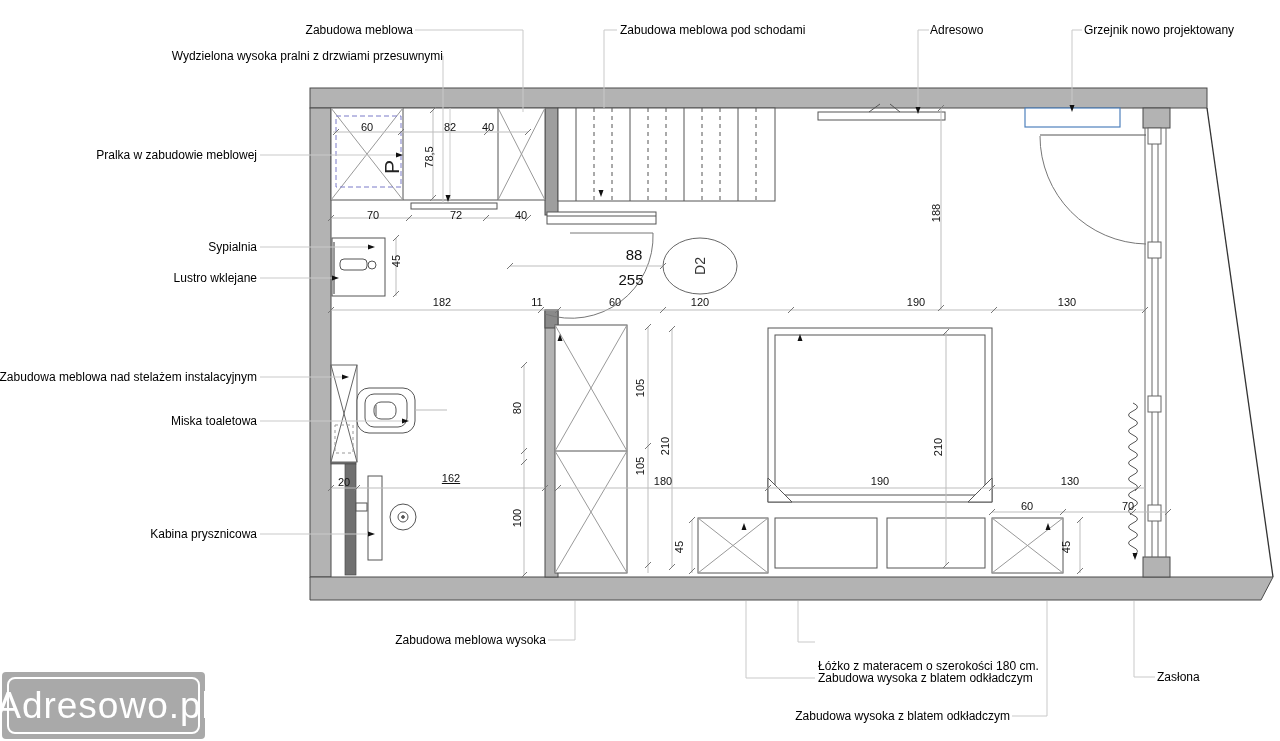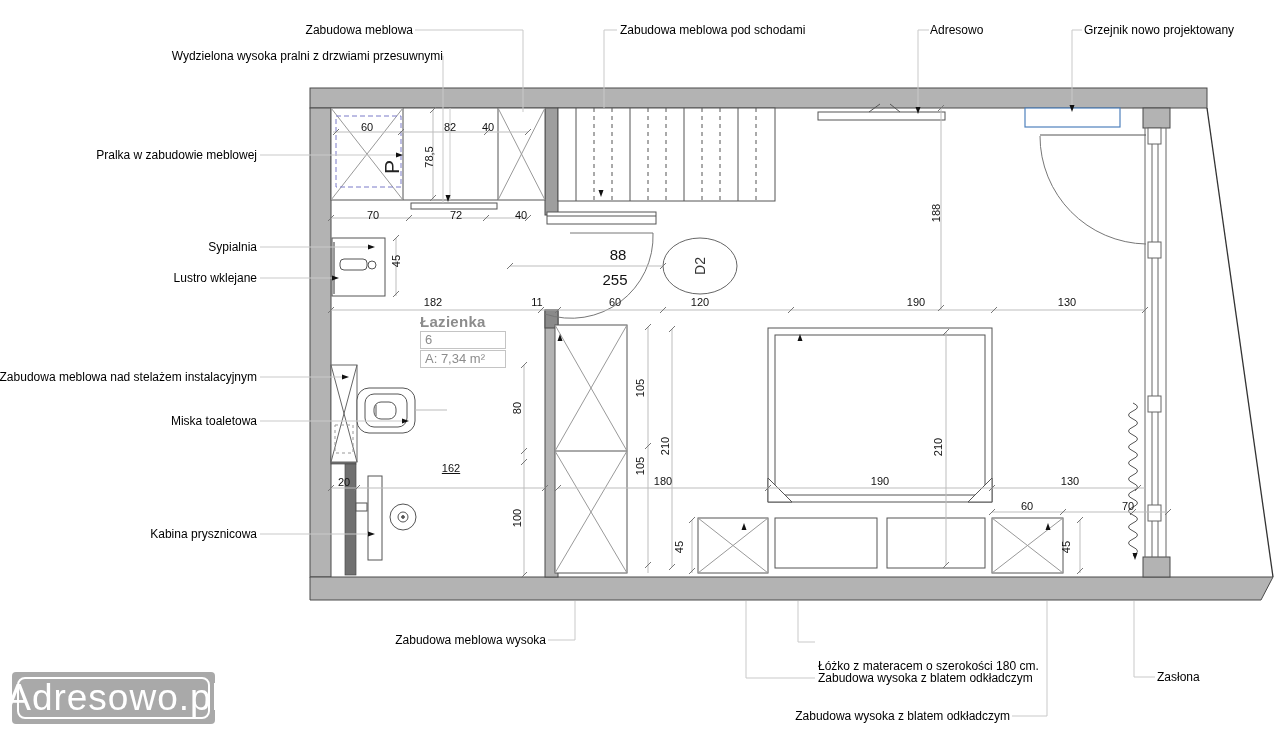--- a/index.html
+++ b/index.html
@@ -4,29 +4,29 @@
 <style>
   html,body{margin:0;padding:0;background:#fff;}
   #stage{position:relative;width:1280px;height:741px;overflow:hidden;
          font-family:"Liberation Sans",sans-serif;background:#fff;}
   #plan-svg{position:absolute;left:0;top:0;}
   #ann{position:absolute;left:0;top:0;width:1280px;height:741px;pointer-events:none;}
   .callout{position:absolute;font-size:12px;color:#000000;white-space:nowrap;}
   .callout.end{transform:translate(-100%,-50%);}
   .callout.start{transform:translate(0,-50%);}
   .dim{position:absolute;font-size:11px;color:#111;white-space:nowrap;}
-  .dim.lg{font-size:15px;}
+  .dim.lg{font-size:15px;margin-left:16px;}
   .room-tag{position:absolute;color:#8c8c8c;}
   .room-title{font-size:15px;font-weight:bold;letter-spacing:.3px;}
   .room-box{border:1px solid #c4c4c4;background:rgba(255,255,255,.85);
             font-size:13px;color:#8c8c8c;padding:0 4px;line-height:16px;margin-top:1px;}
   .tag-rot{position:absolute;transform:translate(-50%,-50%) rotate(-90deg);}
   #door-tag-text{font-size:14px;color:#333;}
   #washer-tag{font-size:21px;color:#222;}
-  #watermark{position:absolute;left:12px;top:672px;width:203px;height:52px;
+  #watermark{position:absolute;left:2px;top:672px;width:203px;height:67px;
              background:#a9a9a9;border-radius:4px;}
   #watermark .inner{position:absolute;left:5px;top:5px;right:5px;bottom:5px;
              border:2px solid #fff;border-radius:8px;display:flex;
              align-items:center;justify-content:center;}
   #watermark .wm-text{color:#fff;font-size:37px;letter-spacing:1px;}
 </style>
 </head>
 <body>
 
 <div id="stage">
@@ -263,51 +263,46 @@
       <div class="callout end" style="left: 1010px; top: 716px;">Zabudowa wysoka z blatem odkładczym</div>
       <div class="callout start" style="left: 1157px; top: 677px;">Zasłona</div>
       <div class="dim" style="left: 367px; top: 127px; transform: translate(-50%, -50%);">60</div>
       <div class="dim" style="left: 450px; top: 127px; transform: translate(-50%, -50%);">82</div>
       <div class="dim" style="left: 488px; top: 127px; transform: translate(-50%, -50%);">40</div>
       <div class="dim" style="left: 429px; top: 157px; transform: translate(-50%, -50%) rotate(-90deg);">78,5</div>
       <div class="dim" style="left: 373px; top: 215px; transform: translate(-50%, -50%);">70</div>
       <div class="dim" style="left: 456px; top: 215px; transform: translate(-50%, -50%);">72</div>
       <div class="dim" style="left: 521px; top: 215px; transform: translate(-50%, -50%);">40</div>
       <div class="dim" style="left: 396px; top: 261px; transform: translate(-50%, -50%) rotate(-90deg);">45</div>
-      <div class="dim" style="left: 433px; top: 302px; transform: translate(-50%, -50%); text-align: center;">182</div>
+      <div class="dim" style="left: 442px; top: 302px; transform: translate(-50%, -50%); text-align: center;">182</div>
       <div class="dim" style="left: 537px; top: 302px; transform: translate(-50%, -50%);">11</div>
       <div class="dim" style="left: 615px; top: 302px; transform: translate(-50%, -50%);">60</div>
       <div class="dim" style="left: 700px; top: 302px; transform: translate(-50%, -50%);">120</div>
       <div class="dim" style="left: 916px; top: 302px; transform: translate(-50%, -50%);">190</div>
       <div class="dim" style="left: 1067px; top: 302px; transform: translate(-50%, -50%);">130</div>
       <div class="dim" style="left: 936px; top: 213px; transform: translate(-50%, -50%) rotate(-90deg);">188</div>
       <div class="dim lg" style="left: 618px; top: 254px; transform: translate(-50%, -50%);">88</div>
       <div class="dim lg" style="left: 615px; top: 279px; transform: translate(-50%, -50%);">255</div>
       <div class="dim" style="left: 517px; top: 408px; transform: translate(-50%, -50%) rotate(-90deg);">80</div>
       <div class="dim" style="left: 344px; top: 482px; transform: translate(-50%, -50%);">20</div>
-      <div class="dim" style="left: 451px; top: 468px; transform: translate(-50%, -50%); text-decoration: underline;">162</div>
+      <div class="dim" style="left: 451px; top: 478px; transform: translate(-50%, -50%); text-decoration: underline;">162</div>
       <div class="dim" style="left: 517px; top: 518px; transform: translate(-50%, -50%) rotate(-90deg);">100</div>
       <div class="dim" style="left: 640px; top: 388px; transform: translate(-50%, -50%) rotate(-90deg);">105</div>
       <div class="dim" style="left: 665px; top: 446px; transform: translate(-50%, -50%) rotate(-90deg);">210</div>
       <div class="dim" style="left: 640px; top: 466px; transform: translate(-50%, -50%) rotate(-90deg);">105</div>
       <div class="dim" style="left: 663px; top: 481px; transform: translate(-50%, -50%);">180</div>
       <div class="dim" style="left: 679px; top: 547px; transform: translate(-50%, -50%) rotate(-90deg);">45</div>
       <div class="dim" style="left: 880px; top: 481px; transform: translate(-50%, -50%);">190</div>
       <div class="dim" style="left: 938px; top: 447px; transform: translate(-50%, -50%) rotate(-90deg);">210</div>
       <div class="dim" style="left: 1070px; top: 481px; transform: translate(-50%, -50%);">130</div>
       <div class="dim" style="left: 1027px; top: 506px; transform: translate(-50%, -50%);">60</div>
       <div class="dim" style="left: 1128px; top: 506px; transform: translate(-50%, -50%);">70</div>
       <div class="dim" style="left: 1066px; top: 547px; transform: translate(-50%, -50%) rotate(-90deg);">45</div>
     </div>
 
-<div class="room-tag" style="left:420px;top:313px;position:absolute">
-  <div class="room-title">Łazienka</div>
-  <div class="room-box" style="width:76px">6</div>
-  <div class="room-box" style="width:76px">A: 7,34 m²</div>
-</div>
 
 <div class="tag-rot" id="door-tag-text" style="left:700px;top:266px">D2</div>
 <div class="tag-rot" id="washer-tag" style="left:392px;top:167px">P</div>
 
 <div id="watermark">
   <div class="inner">
     <span class="wm-text">Adresowo.pl</span>
   </div>
 </div>
 

